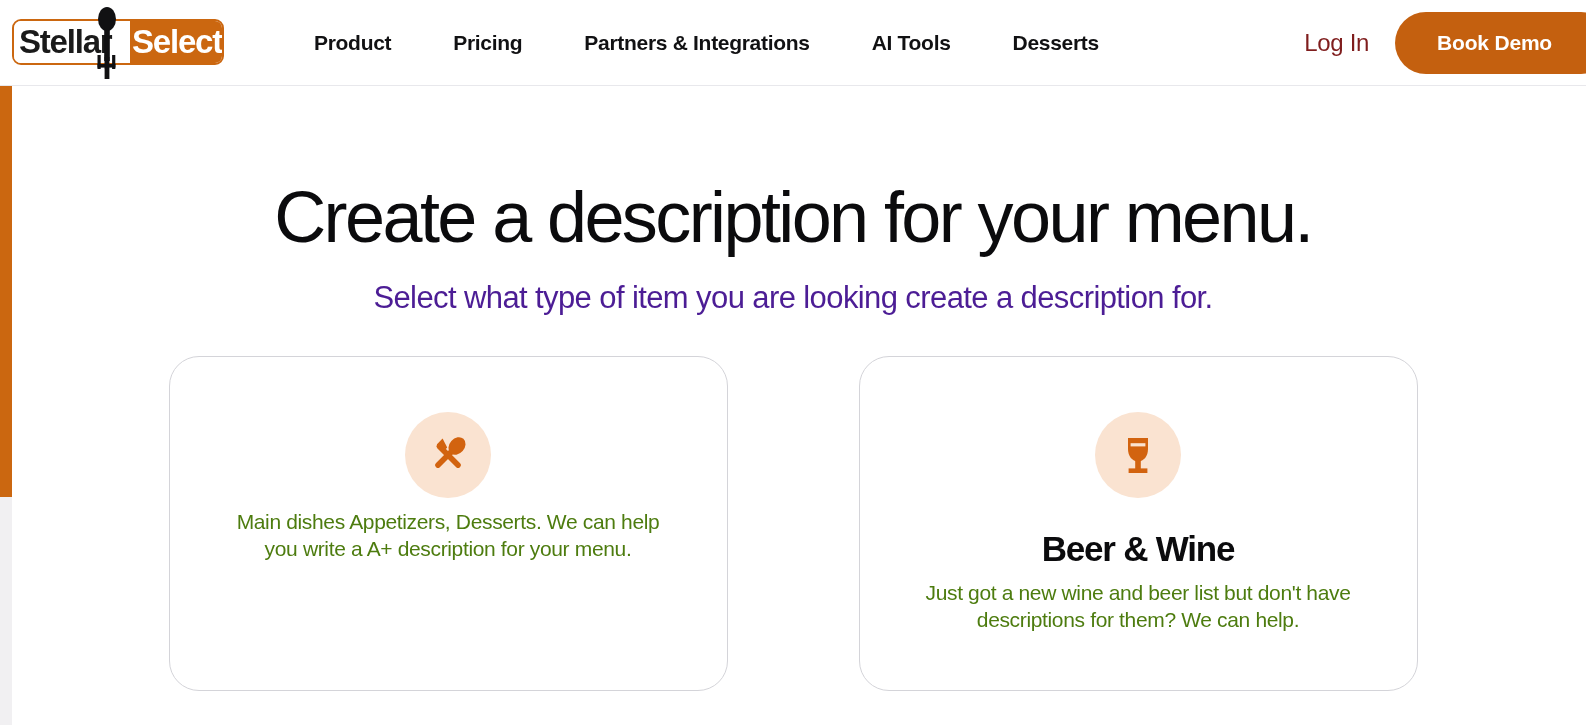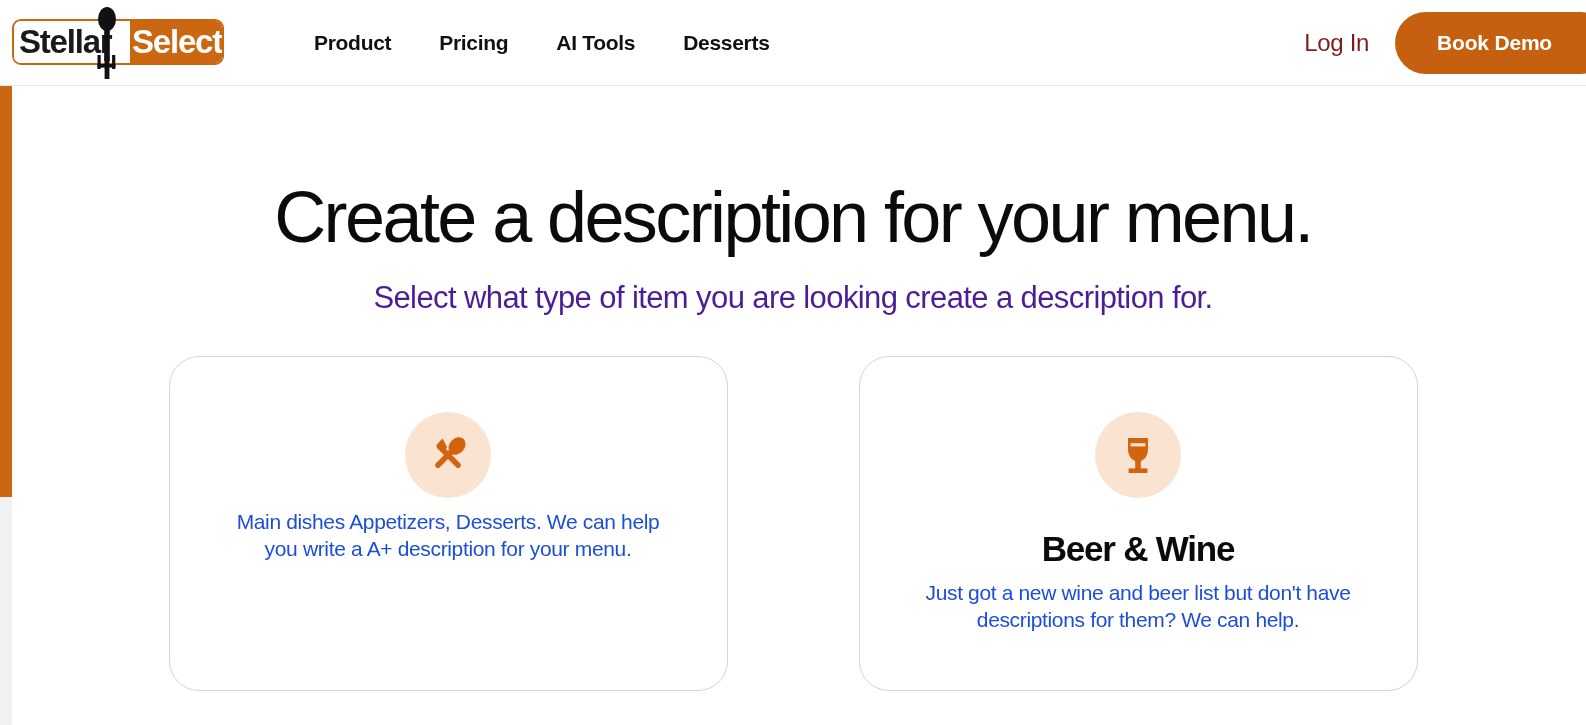--- a/index.html
+++ b/index.html
@@ -98,21 +98,21 @@
     width: 34px;
     height: 72px;
     pointer-events: none;
   }
 
   
   .nav {
     display: flex;
     align-items: center;
     margin-left: 66px;
-    gap: 0;
+    gap: 14px;
   }
   .nav-item {
     font-size: 21px;
     font-weight: bold;
     color: #111113;
     letter-spacing: -0.3px;
     padding: 0 24px;
     white-space: nowrap;
     cursor: pointer;
   }
@@ -207,21 +207,21 @@
     margin-top: 31px;
     font-size: 35px;
     font-weight: bold;
     color: #0b0b0d;
     letter-spacing: -1.2px;
   }
 
   .card-desc {
     margin-top: 10px;
     font-size: 21px;
-    color: #1d4ed8;
+    color: #4d7c0f;
     line-height: 1.32;
     letter-spacing: -0.35px;
     max-width: 430px;
   }
 </style>
 </head>
 <body>
 
 <div class="edge-accent"></div>
 <div class="edge-gray"></div>
@@ -240,20 +240,21 @@
       <rect x="7.5" y="48" width="3.2" height="14" fill="#111113"></rect>
       <rect x="14.8" y="48" width="3.2" height="14" fill="#111113"></rect>
       <rect x="22.1" y="48" width="3.2" height="14" fill="#111113"></rect>
       <rect x="7.5" y="57" width="18" height="3.6" fill="#111113"></rect>
     </svg>
   </div>
 
   <nav class="nav">
     <span class="nav-item">Product</span>
     <span class="nav-item">Pricing</span>
+    <span class="nav-item">Partners &amp; Integrations</span>
     <span class="nav-item">AI Tools</span>
     <span class="nav-item">Desserts</span>
   </nav>
 
   <div class="header-right">
     <span class="login-link">Log In</span>
     <button class="book-demo">Book Demo</button>
   </div>
 
 </header>

